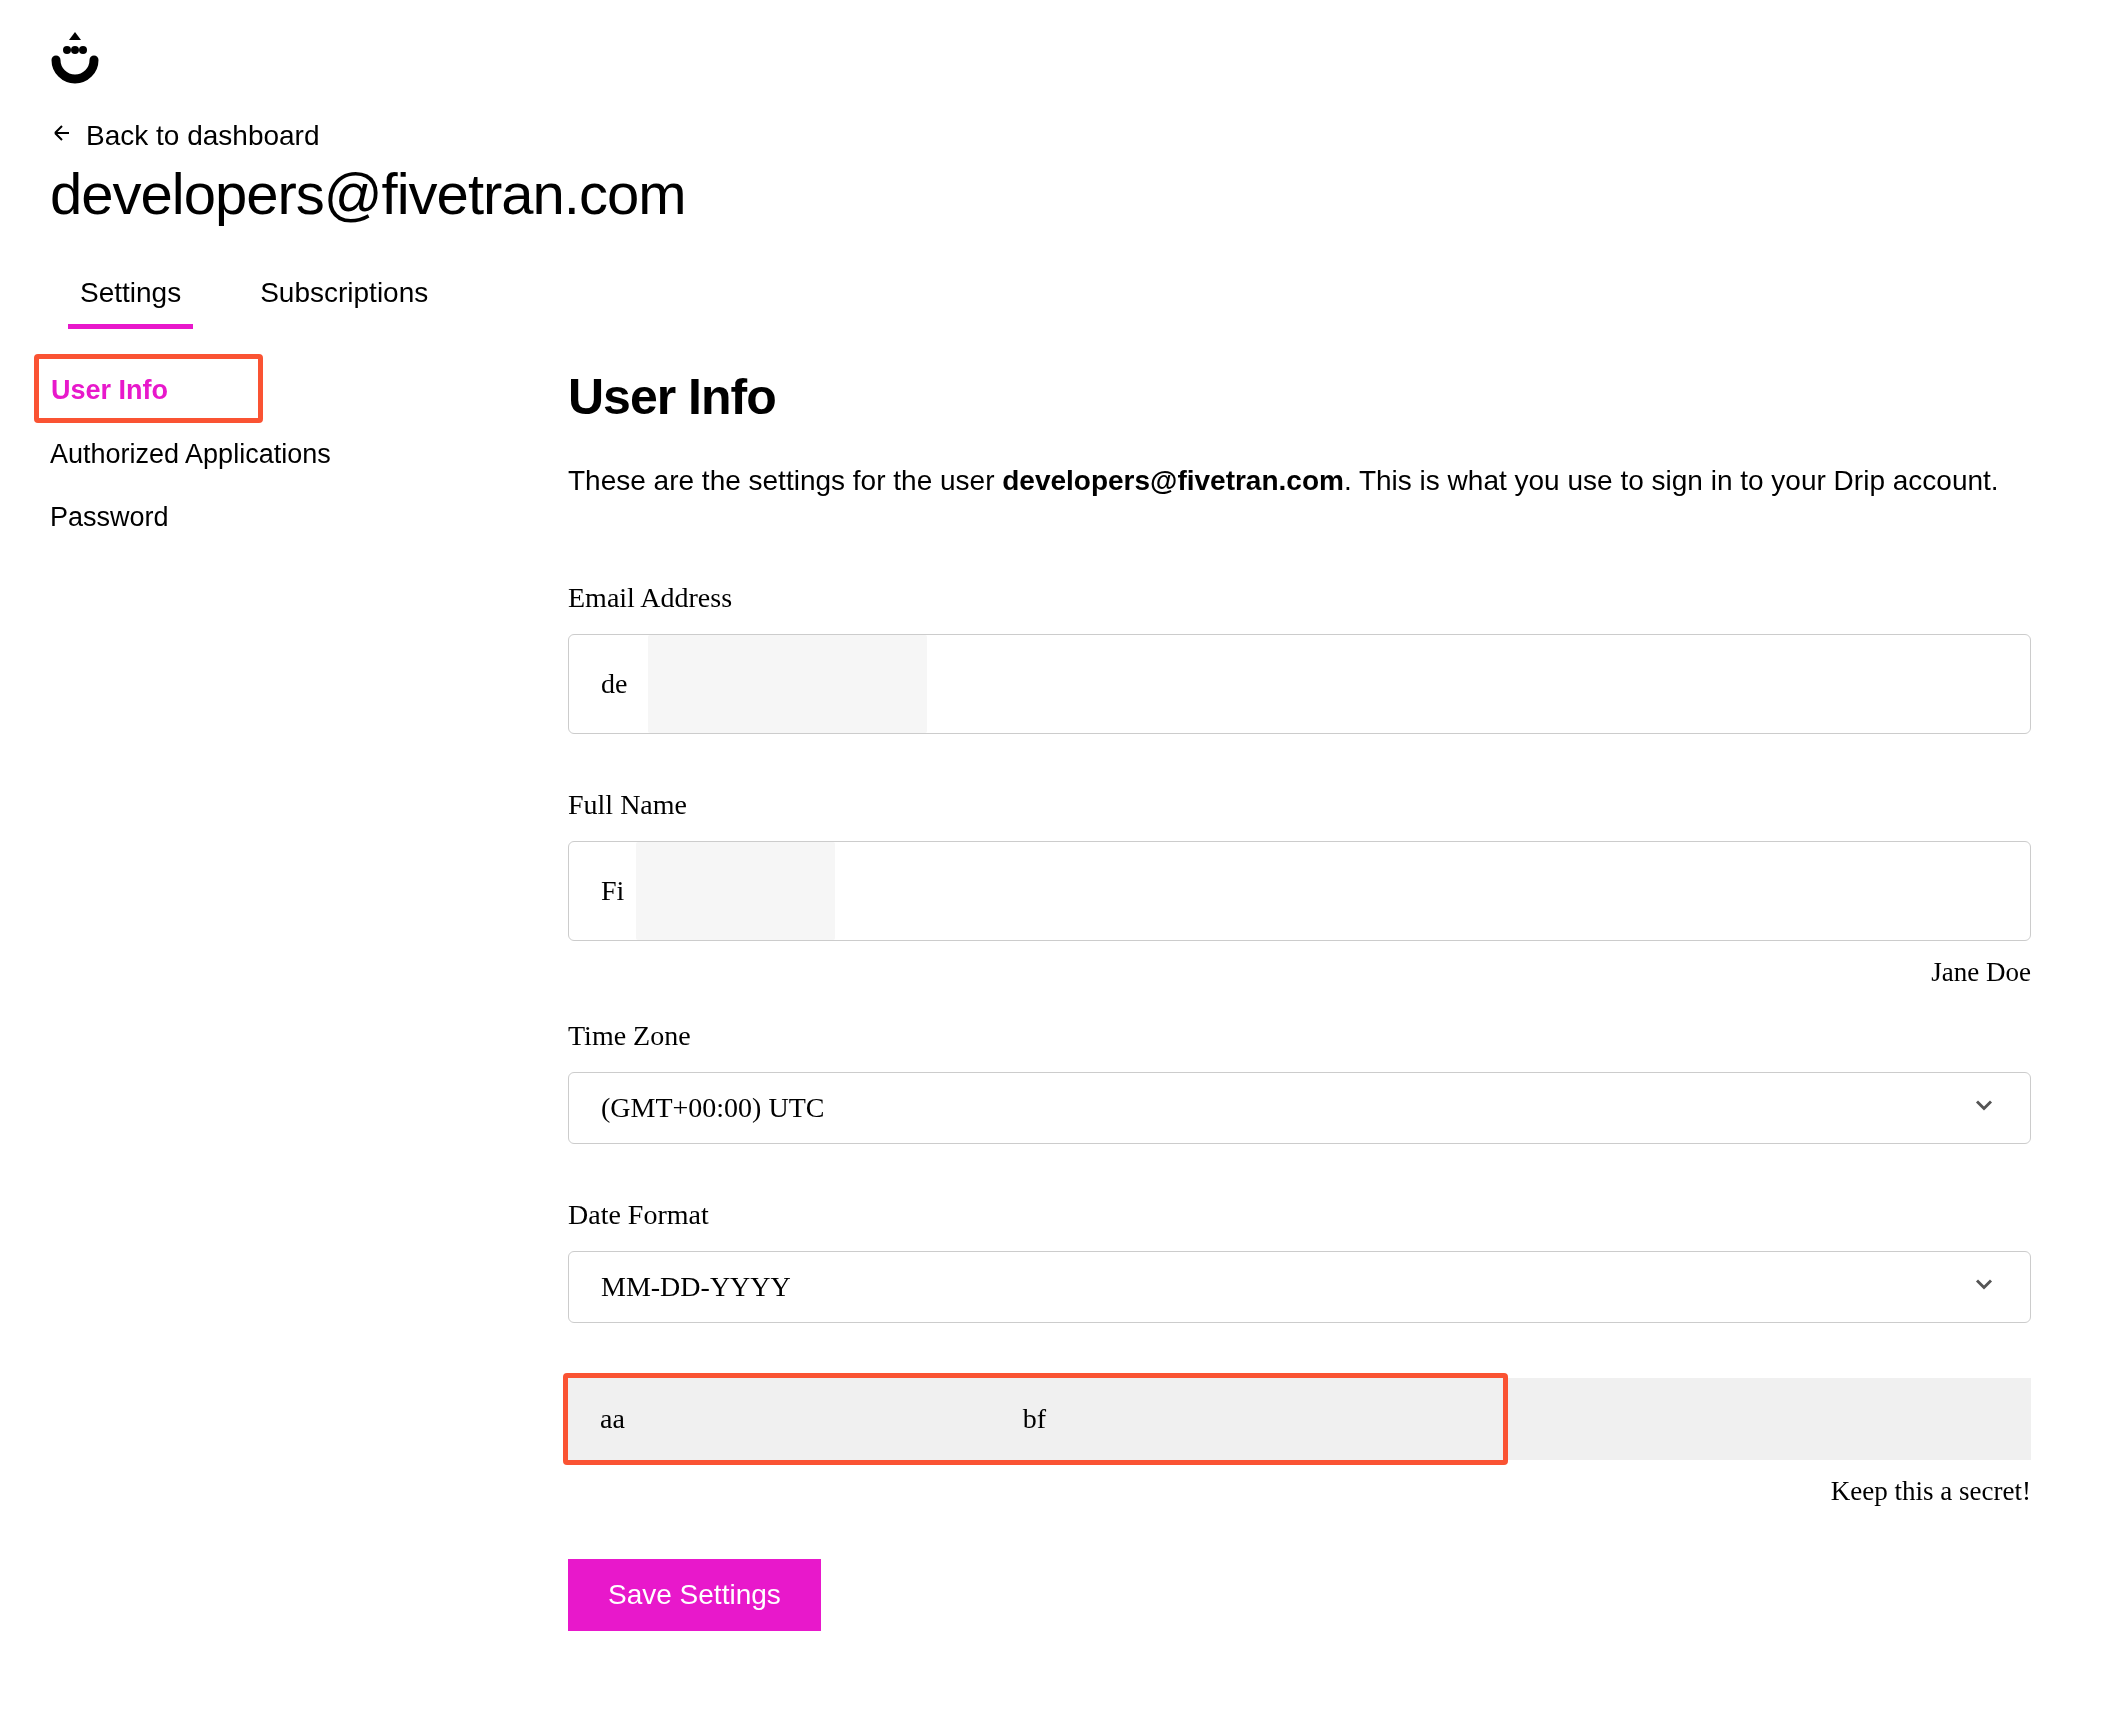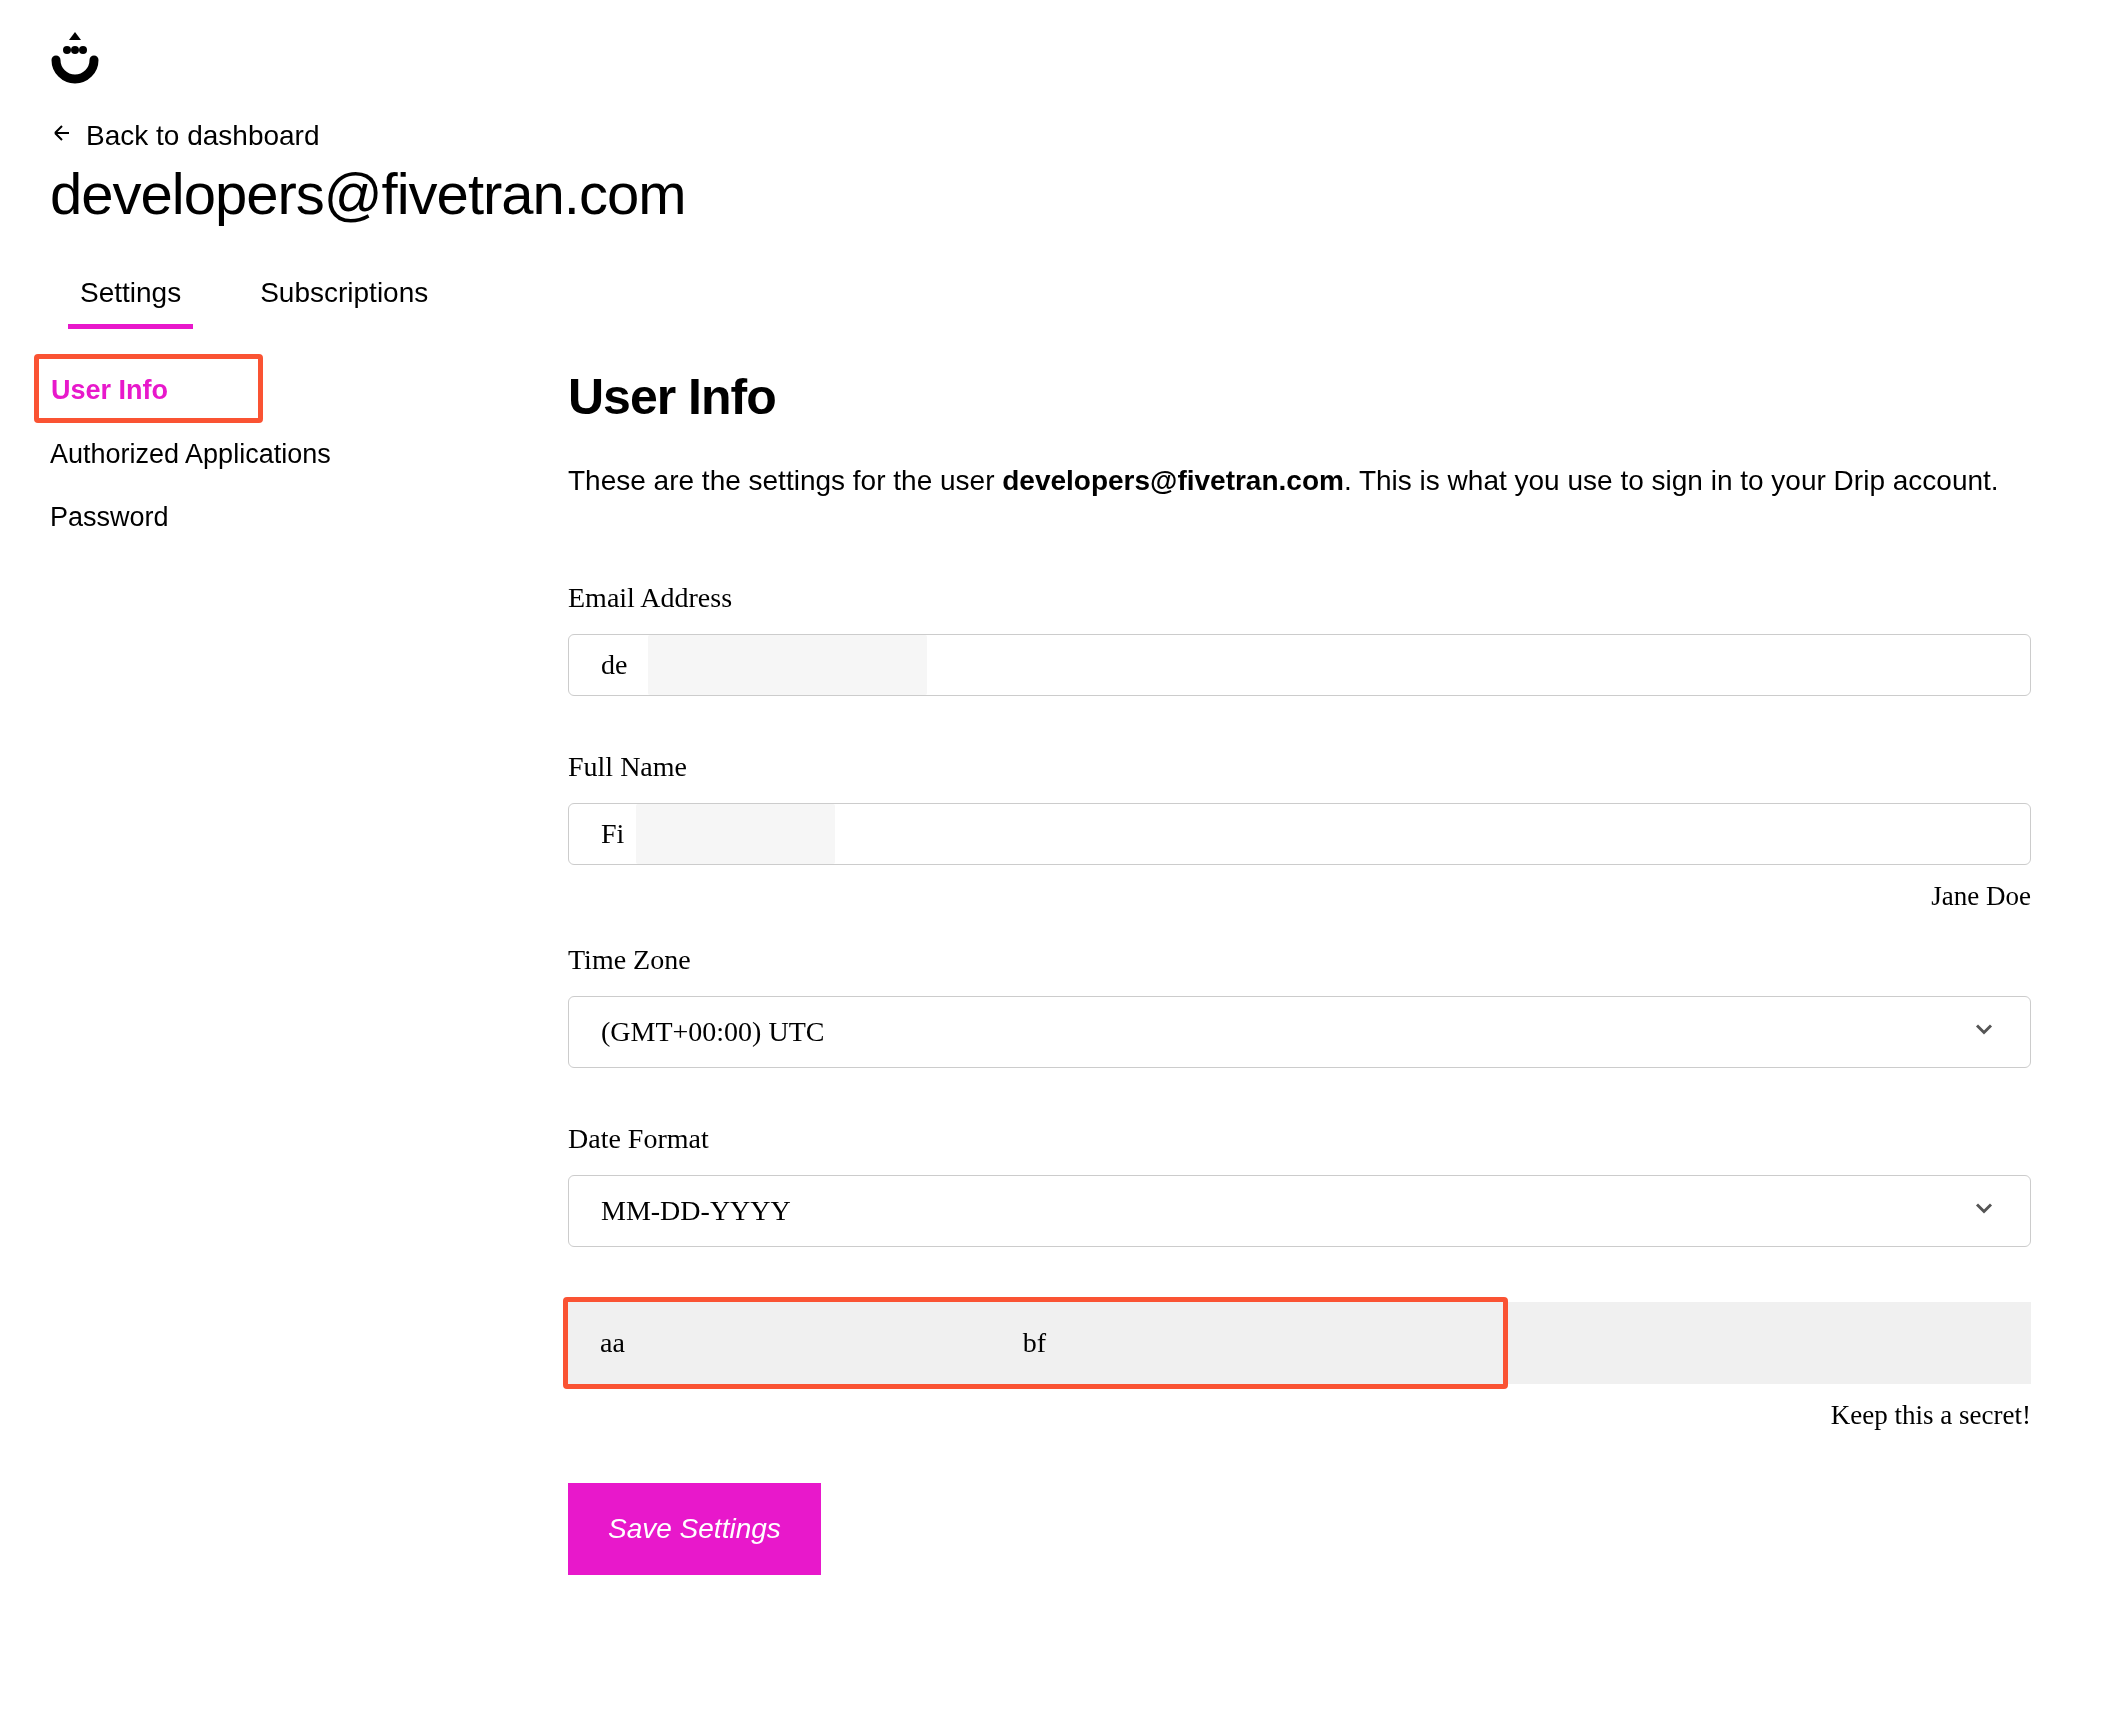--- a/index.html
+++ b/index.html
@@ -111,21 +111,21 @@
     .form-group.tight {
       margin-bottom: 32px;
     }
     .form-label {
       font-size: 28px;
       display: block;
       margin-bottom: 20px;
     }
     .form-input {
       width: 100%;
-      height: 62px;
+      height: 100px;
       border: 1px solid #ccc;
       border-radius: 6px;
       padding: 0 32px;
       font-size: 28px;
       font-family: inherit;
       background: #fff;
       color: #000;
     }
     .form-select {
       width: 100%;
@@ -183,25 +183,24 @@
     .token-spacer {
       display: inline-block;
       width: 398px;
     }
     .save-btn {
       background: #e818cb;
       color: #fff;
       border: none;
       font-size: 28px;
       font-weight: 500;
-      padding: 30px 40px;
+      padding: 20px 40px;
       cursor: pointer;
       font-family: inherit;
       margin-top: 20px;
-      font-style: italic;
     }
     .input-mask {
       position: relative;
     }
     .input-mask-overlay {
       position: absolute;
       top: 1px;
       bottom: 1px;
       left: 80px;
       width: 279px;

